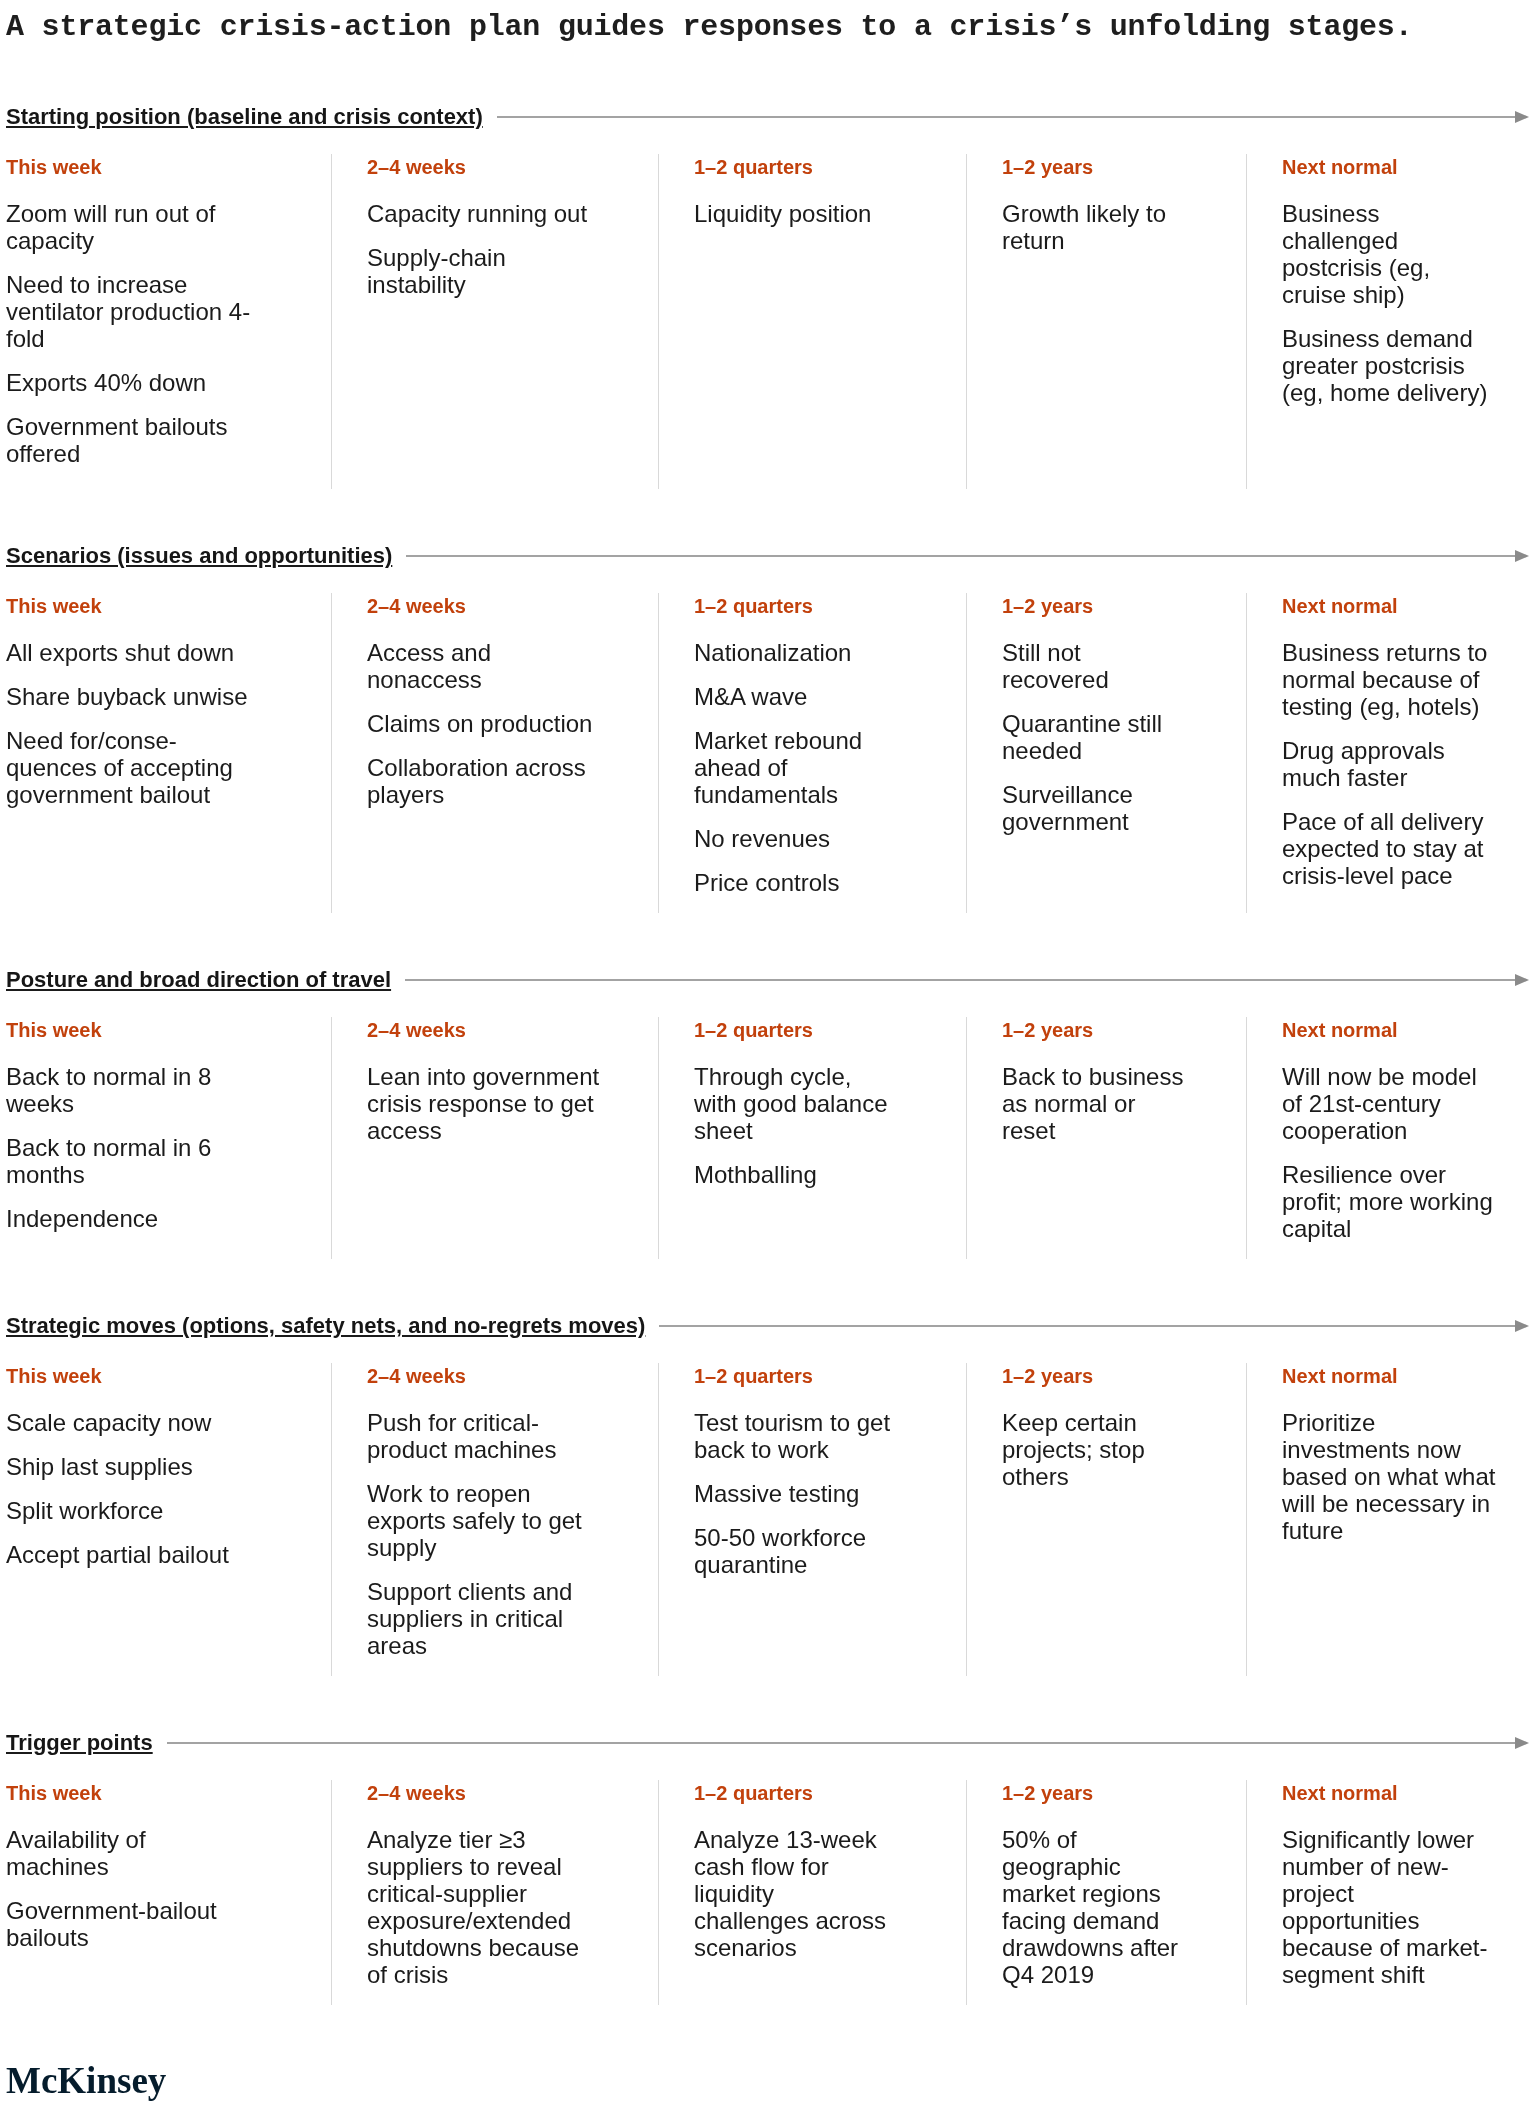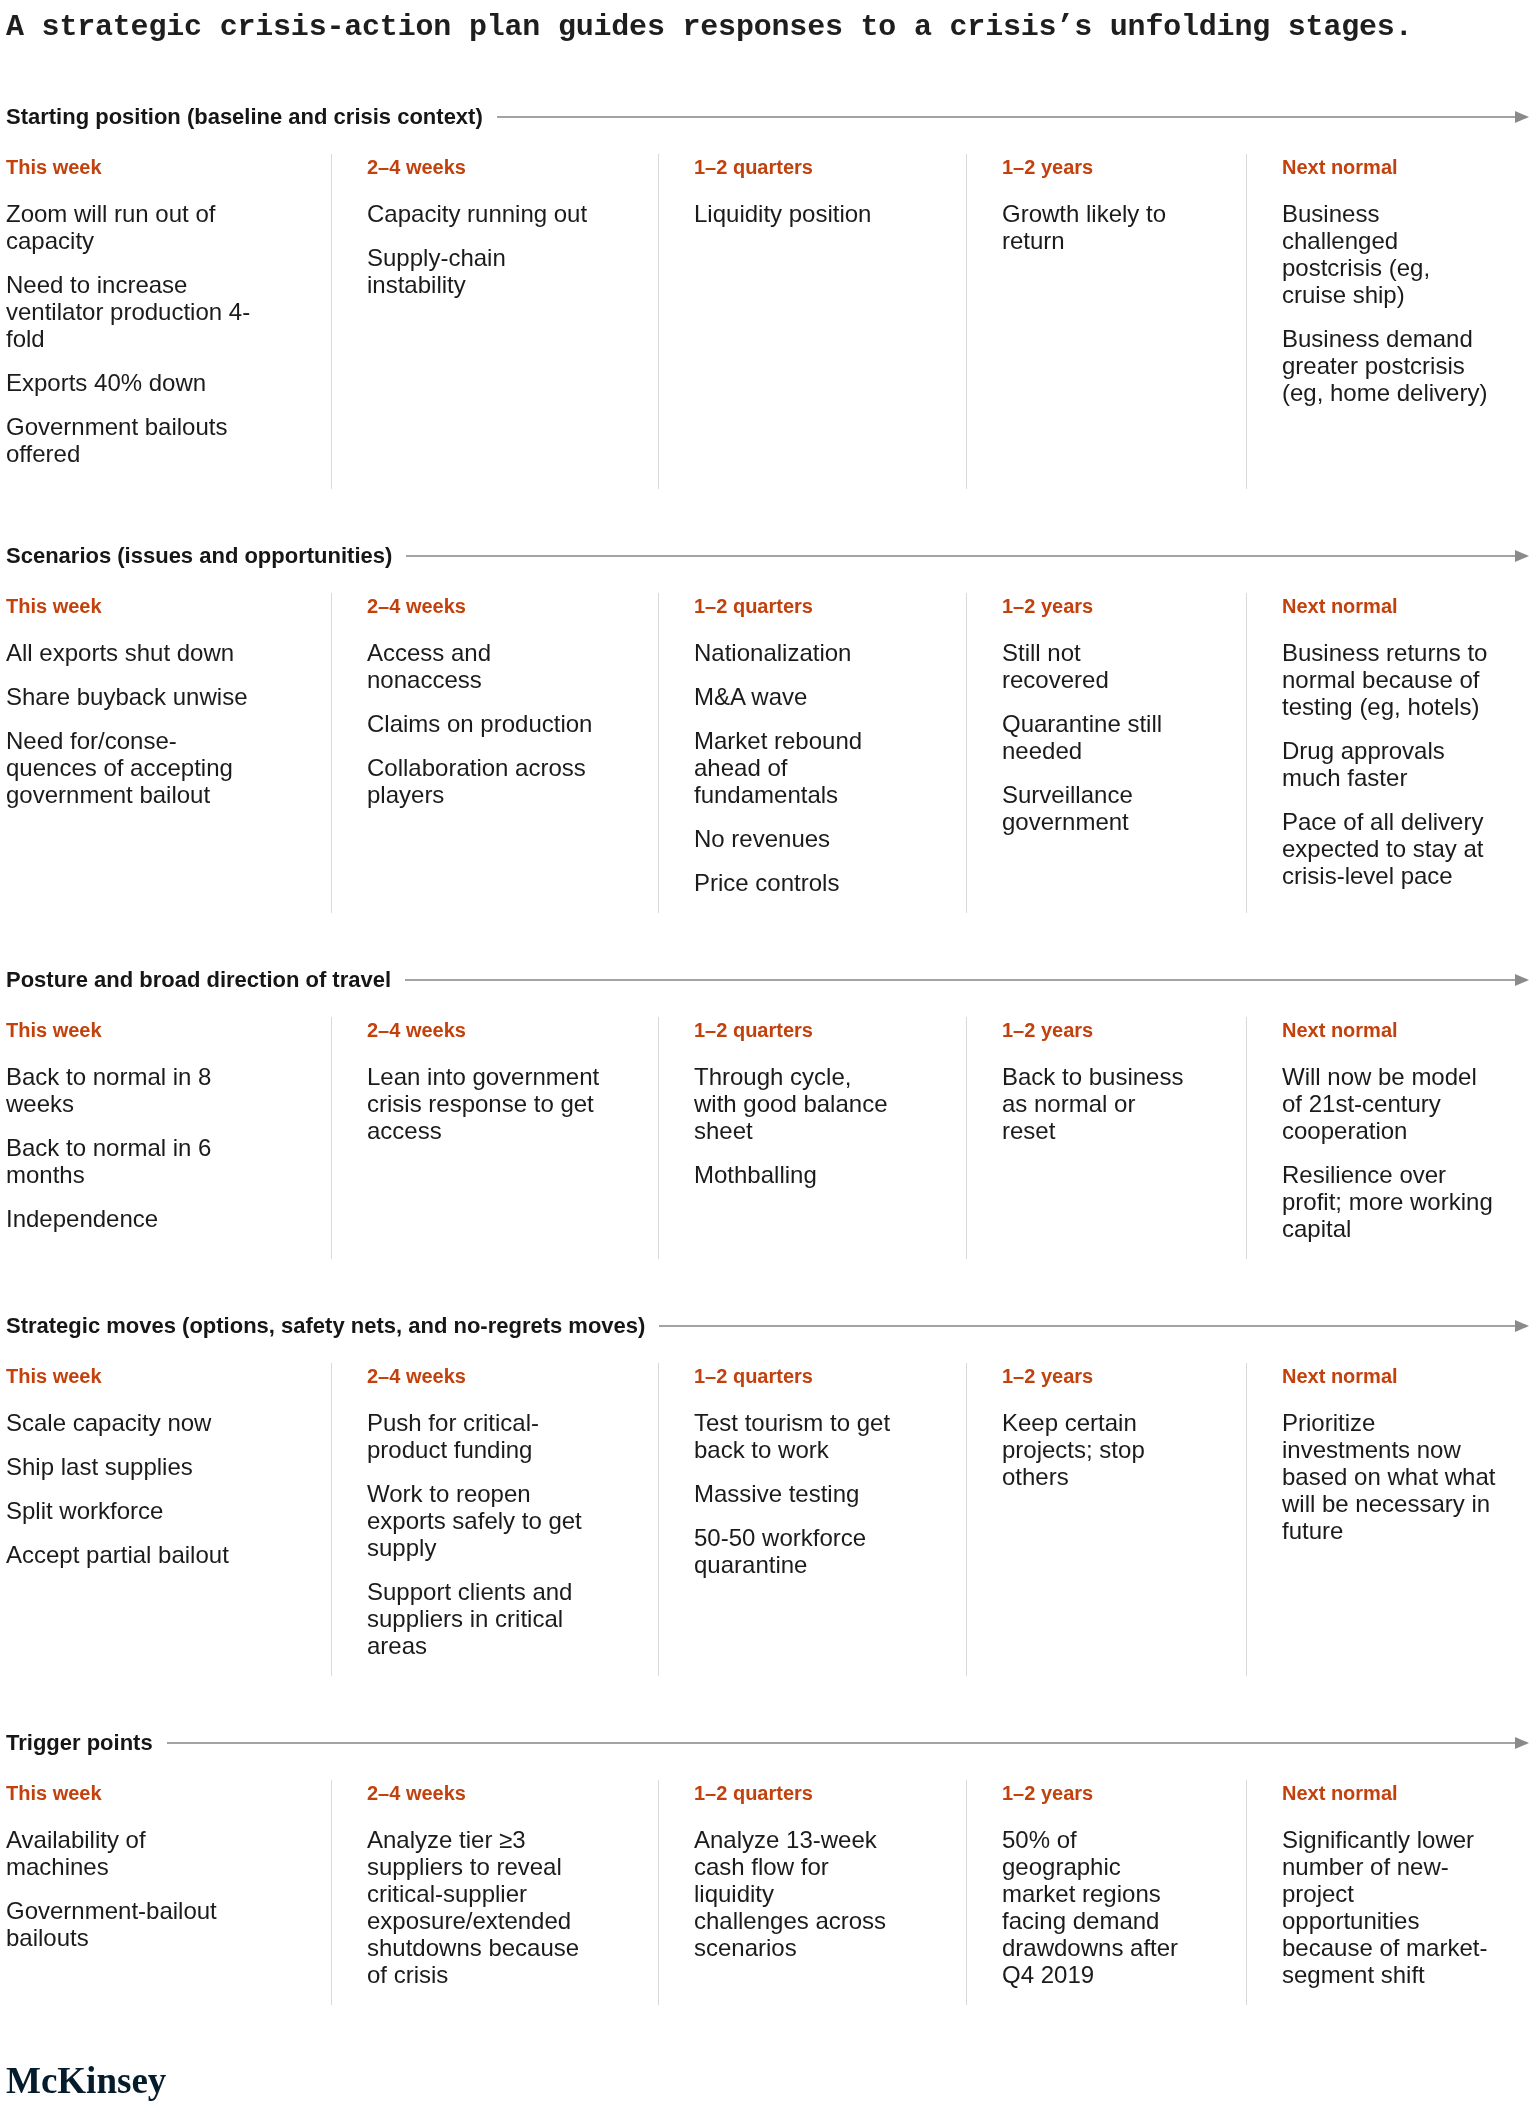--- a/index.html
+++ b/index.html
@@ -19,20 +19,21 @@
     color: #1e1e1e;
     margin-bottom: 60px;
     font-family: Liberation Mono, monospace;
   }
   .section { margin-bottom: 54px; }
   .section-head {
     display: flex;
     align-items: center;
     gap: 14px;
     margin-bottom: 24px;
+    text-decoration: underline;
   }
   .section-title {
     font-size: 22px;
     font-weight: 700;
     color: #161616;
     white-space: nowrap;
   }
   .arrow-line {
     flex: 1;
     height: 2px;
@@ -217,21 +218,21 @@
       <div class="grid" data-name="timeline-grid">
         <div class="col col-0" data-name="column-this-week">
           <h3 data-name="column-header">This week</h3>
           <p data-name="cell-item">Scale capacity now</p>
           <p data-name="cell-item">Ship last supplies</p>
           <p data-name="cell-item">Split workforce</p>
           <p data-name="cell-item">Accept partial bailout</p>
         </div>
         <div class="col col-1" data-name="column-2-4-weeks">
           <h3 data-name="column-header">2–4 weeks</h3>
-          <p data-name="cell-item">Push for critical-product funding</p>
+          <p data-name="cell-item">Push for critical-product machines</p>
           <p data-name="cell-item">Work to reopen exports safely to get supply</p>
           <p data-name="cell-item">Support clients and suppliers in critical areas</p>
         </div>
         <div class="col col-2" data-name="column-1-2-quarters">
           <h3 data-name="column-header">1–2 quarters</h3>
           <p data-name="cell-item">Test tourism to get back to work</p>
           <p data-name="cell-item">Massive testing</p>
           <p data-name="cell-item">50-50 workforce quarantine</p>
         </div>
         <div class="col col-3" data-name="column-1-2-years">

